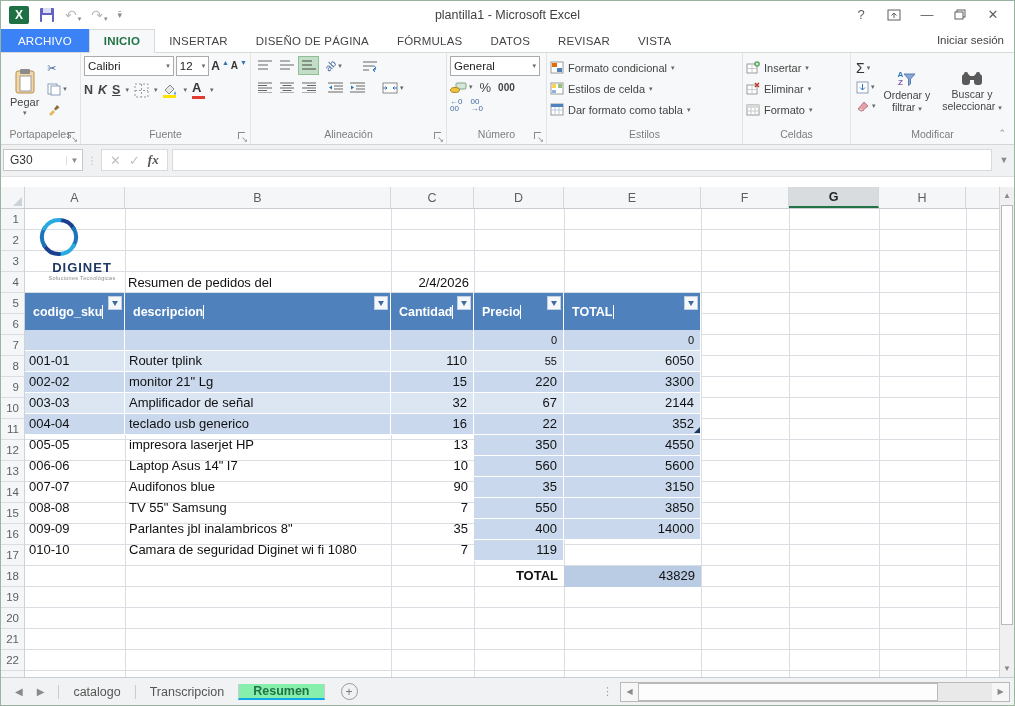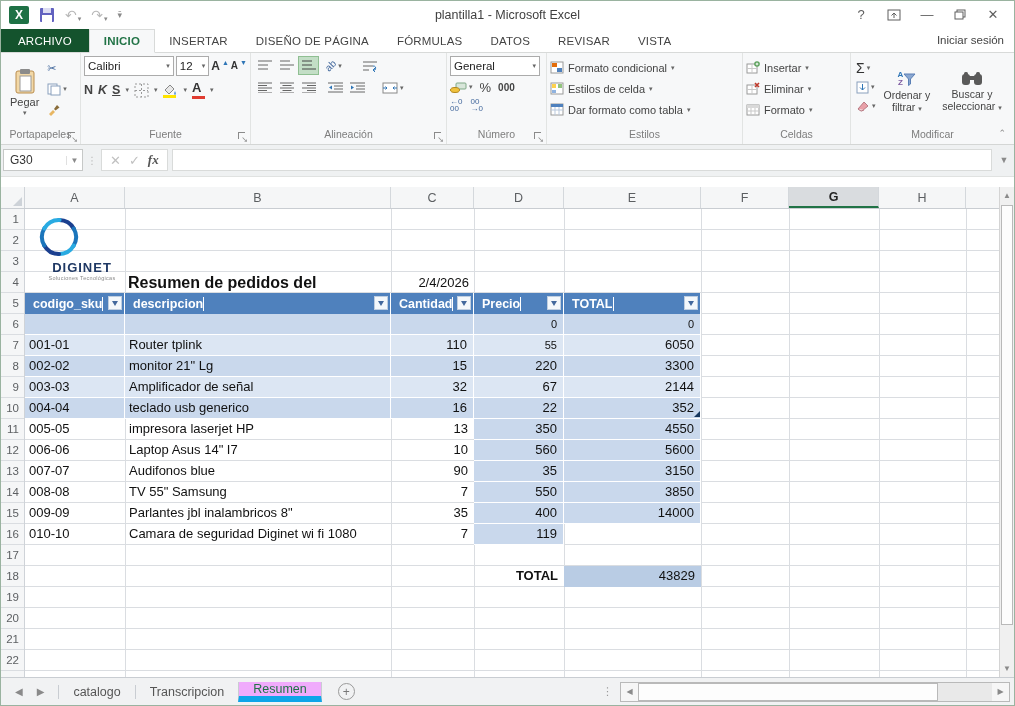--- a/index.html
+++ b/index.html
@@ -12,21 +12,21 @@
   .excel-logo{width:20px;height:18px;background:#1e7145;color:#fff;font-weight:bold;font-size:12px;display:flex;align-items:center;justify-content:center;border-radius:2px}
   .tb-title{position:absolute;left:0;right:0;text-align:center;pointer-events:none}
   .tb-right{margin-left:auto;display:flex;align-items:center;gap:7px;padding-right:8px;z-index:2}
   .tb-btn{width:26px;height:20px;display:flex;align-items:center;justify-content:center;color:#5f5f5f;font-size:13px}
   .mini-caret{font-size:7px;color:#8a8a8a}
   .undo-grp{display:flex;align-items:flex-end;gap:1px;color:#b9b9b9;font-size:14px}
 
   
   .tabrow{height:25px;background:#fff;display:flex;align-items:stretch;border-bottom:1px solid #d8dad9;position:relative;font-size:11.5px}
   .rtab{padding:0 14px;display:flex;align-items:center;color:#444;letter-spacing:.2px}
-  .rtab.file{background:#14532d;color:#fff;padding:0 17px}
+  .rtab.file{background:#3b82f6;color:#fff;padding:0 17px}
   .rtab.active{background:#f7f8f9;color:#217346;border:1px solid #d8dad9;border-bottom:1px solid #f7f8f9;margin-bottom:-1px;font-weight:bold}
   .signin{position:absolute;right:10px;top:5px;color:#444}
 
   
   .ribbon{height:92px;background:#f7f8f9;display:flex;position:relative;border-bottom:1px solid #d4d6d5}
   .rgroup{border-right:1px solid #e2e4e3;display:flex;flex-direction:column;padding:3px 3px 0;position:relative}
   .rg-body{flex:1;display:flex}
   .rg-label{height:17px;font-size:10.5px;color:#7d7d7d;text-align:center;line-height:15px}
   .launcher{position:absolute;right:3px;bottom:3px;width:10px;height:10px}
   .launcher::before{content:"";position:absolute;left:1px;top:1px;width:6px;height:6px;border-left:1px solid #8a8a8a;border-top:1px solid #8a8a8a}
@@ -71,26 +71,26 @@
     background-image:repeating-linear-gradient(to bottom,transparent 0 20px,#dadde1 20px 21px)}
   .rowhdrs{position:absolute;left:0;top:0;width:24px;height:100%;background:#f5f6f7;border-right:1px solid #cfd3d8;z-index:3}
   .rowhdr{height:21px;font-size:11.5px;color:#5c5f62;text-align:right;padding-right:5px;line-height:20px;border-bottom:1px solid #dadde1}
   .vline{position:absolute;top:0;bottom:0;width:1px;background:#dadde1;z-index:1}
   .overlay{position:absolute;z-index:2}
 
   
   .logo{left:36px;top:6px;width:90px;text-align:center}
   .logo-brand{font-size:13px;font-weight:bold;color:#1f3864;letter-spacing:1px;margin-top:1px}
   .logo-tag{font-size:5.5px;color:#8a8a8a;letter-spacing:.3px}
-  .rep-title{left:127px;top:63px;height:21px;display:flex;align-items:center;font-weight:bold;font-size:16px;color:#111}
+  .rep-title{left:127px;top:63px;height:21px;display:flex;align-items:center;font-weight:normal;font-size:13px;color:#111}
   .rep-date{left:390px;top:63px;width:78px;height:21px;display:flex;align-items:center;justify-content:flex-end;font-size:13px;color:#111}
 
   
   .xtable{left:24px;top:84px;width:676px}
-  .thead{display:flex;height:21px;background:#4f81bd}
+  .thead{display:flex;height:37px;background:#4f81bd}
   .thead span{display:flex;align-items:center;color:#fff;font-weight:bold;font-size:12.5px;padding-left:4px;border-right:1px solid #fff;position:relative}
   .flt{position:absolute;right:2px;top:3px;width:14px;height:14px;background:#f4f8fb;border:1px solid #bfcee0;display:flex;align-items:center;justify-content:center}
   .flt::after{content:"";border-left:3.5px solid transparent;border-right:3.5px solid transparent;border-top:5px solid #44699d}
   .trow{display:flex;height:21px}
   .trow span{display:block;font-size:13px;color:#111;line-height:20px;white-space:nowrap;overflow:hidden}
   .c-sku{width:100px;padding-left:4px}
   .c-desc{width:266px;padding-left:4px}
   .c-qty{width:83px;text-align:right;padding-right:6px}
   .c-price{width:90px;text-align:right;padding-right:6px}
   .c-total{width:137px;text-align:right;padding-right:6px;position:relative}
@@ -107,21 +107,21 @@
   .vscroll{position:absolute;right:0;top:10px;width:15px;height:490px;background:#f0f0f0;border-left:1px solid #d4d4d4;display:flex;flex-direction:column;z-index:4}
   .vs-btn{height:17px;display:flex;align-items:center;justify-content:center;color:#8a8a8a;font-size:8px;background:#f0f0f0}
   .vs-thumb{margin:1px 1px;height:420px;background:#fdfdfd;border:1px solid #b9b9b9}
 
   
   .sheetbar{height:28px;background:#f1f2f3;border-top:1px solid #c9cdd2;display:flex;align-items:stretch;font-size:12.5px;position:relative}
   .nav{display:flex;align-items:center;gap:14px;padding:0 14px;color:#8a8a8a;font-size:10px}
   .stabs{display:flex;align-items:center}
   .stab{padding:0 14px;display:flex;align-items:center;color:#555;border-left:1px solid #c9cdd2}
   .stab:last-of-type{border-right:1px solid #c9cdd2}
-  .stab.active{background:#f0abfc;color:#217346;font-weight:normal;border-bottom:6px solid #0ea5e9}
+  .stab.active{background:#86efac;color:#217346;font-weight:bold;border-bottom:2px solid #0ea5e9}
   .addsheet{width:17px;height:17px;border:1px solid #9a9a9a;border-radius:50%;color:#777;display:flex;align-items:center;justify-content:center;font-size:12px;margin:auto 0 auto 16px}
   .sb-right{margin-left:auto;display:flex;align-items:center;gap:8px;padding-right:4px}
   .sb-dots{color:#9a9a9a;font-size:11px;letter-spacing:-1px}
   .hscroll{display:flex;align-items:center;height:20px;border:1px solid #b9b9b9;background:#e9e9e9;width:390px}
   .hs-btn{width:17px;height:100%;background:#f6f6f6;display:flex;align-items:center;justify-content:center;color:#8a8a8a;font-size:8px}
   .hs-track{flex:1;height:100%;position:relative;background:#e9e9e9}
   .hs-thumb{position:absolute;left:0;top:0;height:100%;width:300px;background:#fdfdfd;border:1px solid #b9b9b9}
 </style>
 </head>
 <body>

